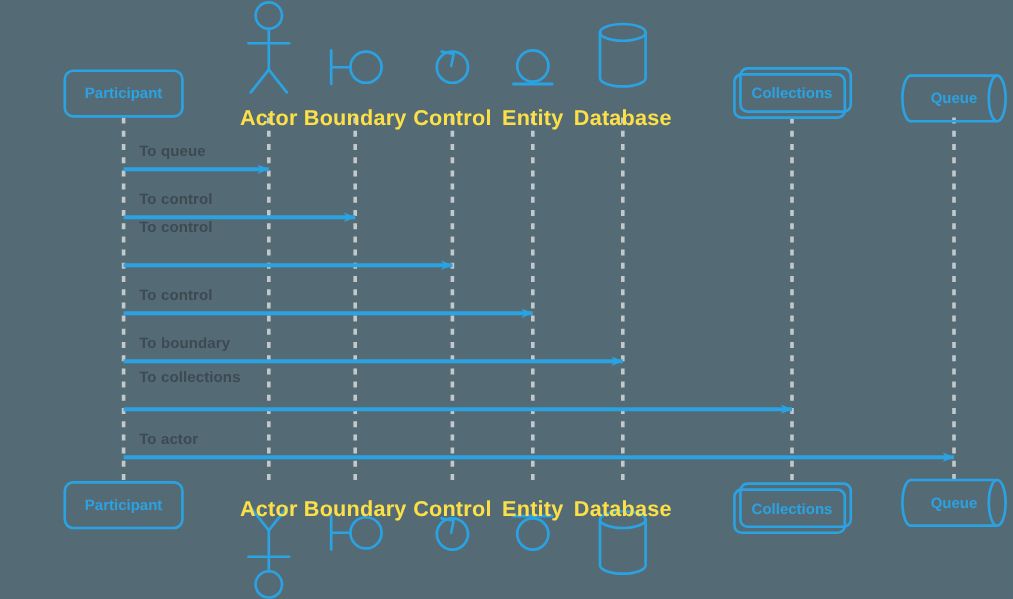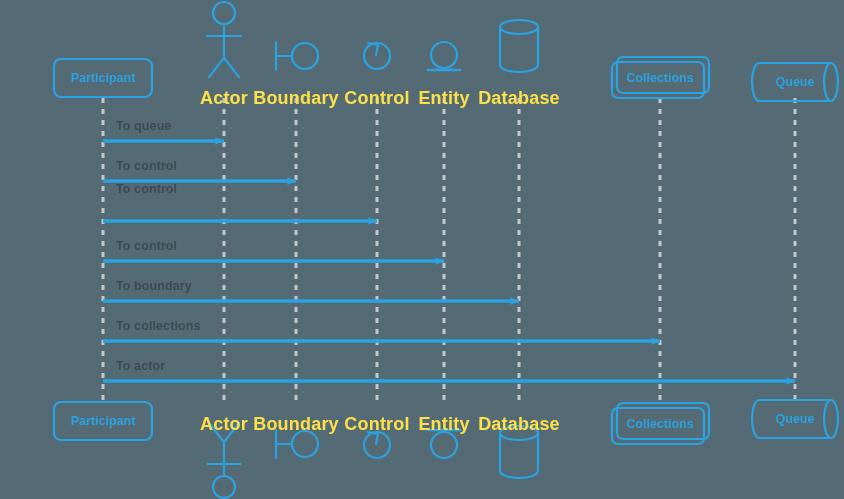--- a/index.html
+++ b/index.html
@@ -156,16 +156,16 @@
       <div class="lbl" style="left: 519px; top: 414px;">Database</div>
       <div class="boxlbl" style="left: 660px; top: 78px;">Collections</div>
       <div class="boxlbl" style="left: 660px; top: 424px;">Collections</div>
       <div class="boxlbl" style="left: 795px; top: 82px;">Queue</div>
       <div class="boxlbl" style="left: 795px; top: 419px;">Queue</div>
       <div class="msg" style="left: 116px; top: 119px;">To queue</div>
       <div class="msg" style="left: 116px; top: 159px;">To control</div>
       <div class="msg" style="left: 116px; top: 182px;">To control</div>
       <div class="msg" style="left: 116px; top: 239px;">To control</div>
       <div class="msg" style="left: 116px; top: 279px;">To boundary</div>
-      <div class="msg" style="left: 116px; top: 319px;">To collections</div>
+      <div class="msg" style="left: 116px; top: 307px;">To collections</div>
       <div class="msg" style="left: 116px; top: 359px;">To actor</div>
     </div>
 </div>
 
 </body></html>

